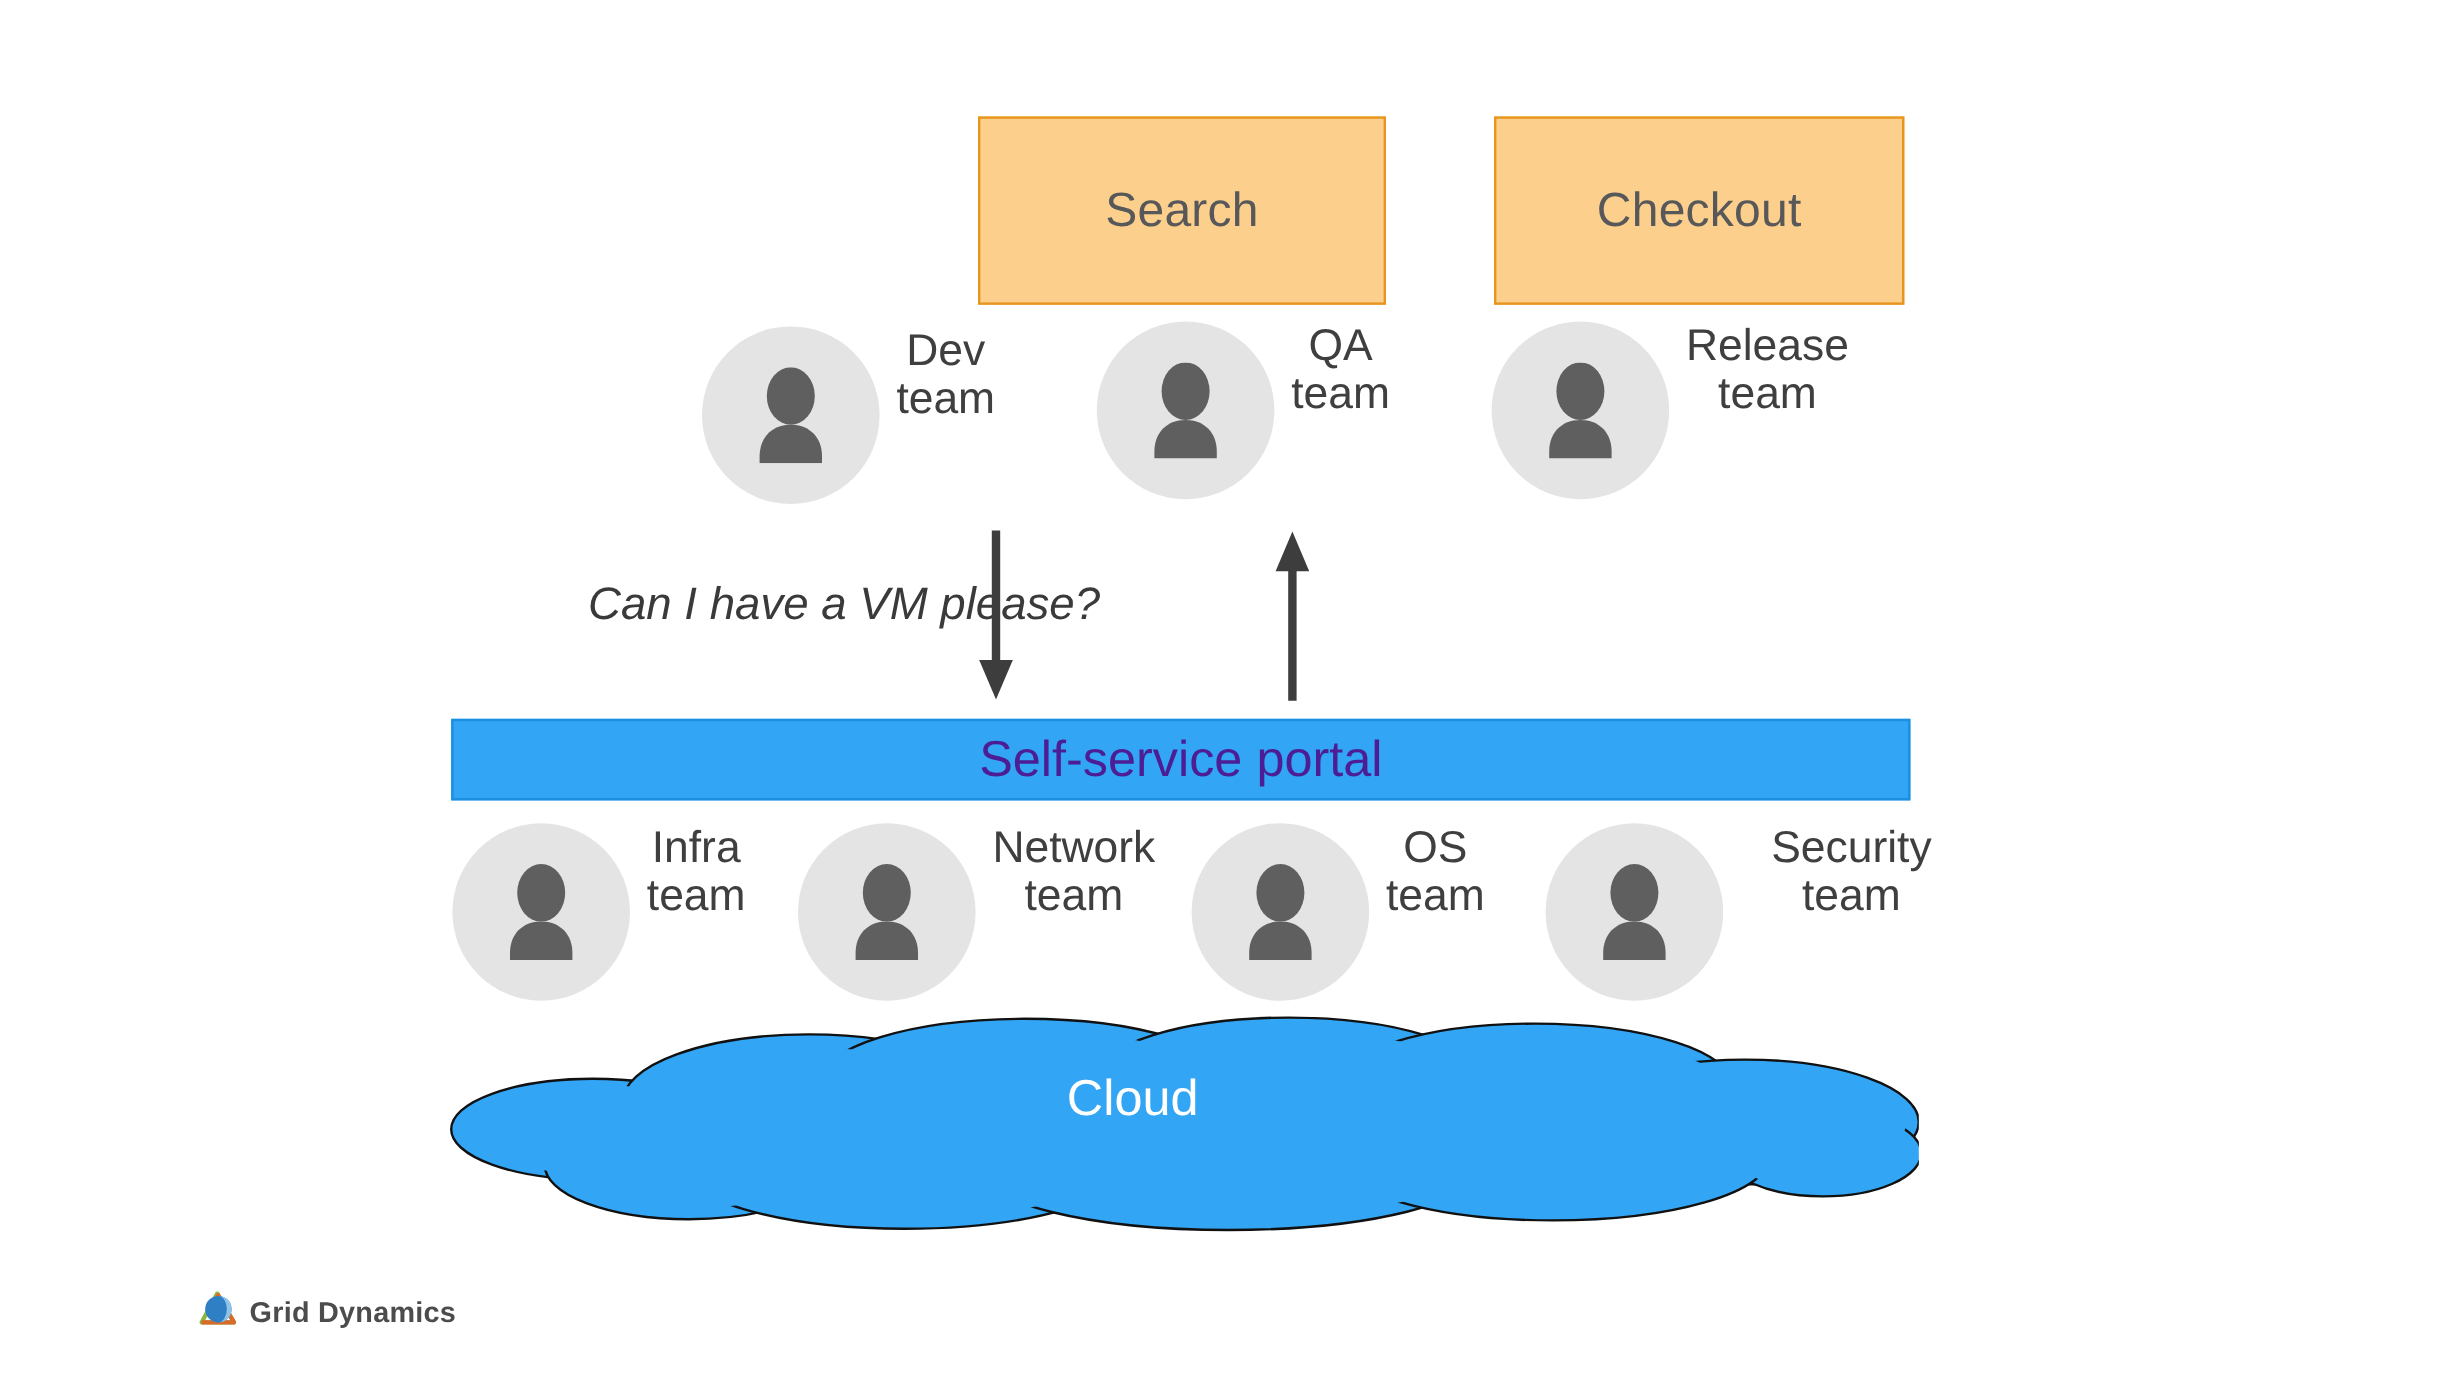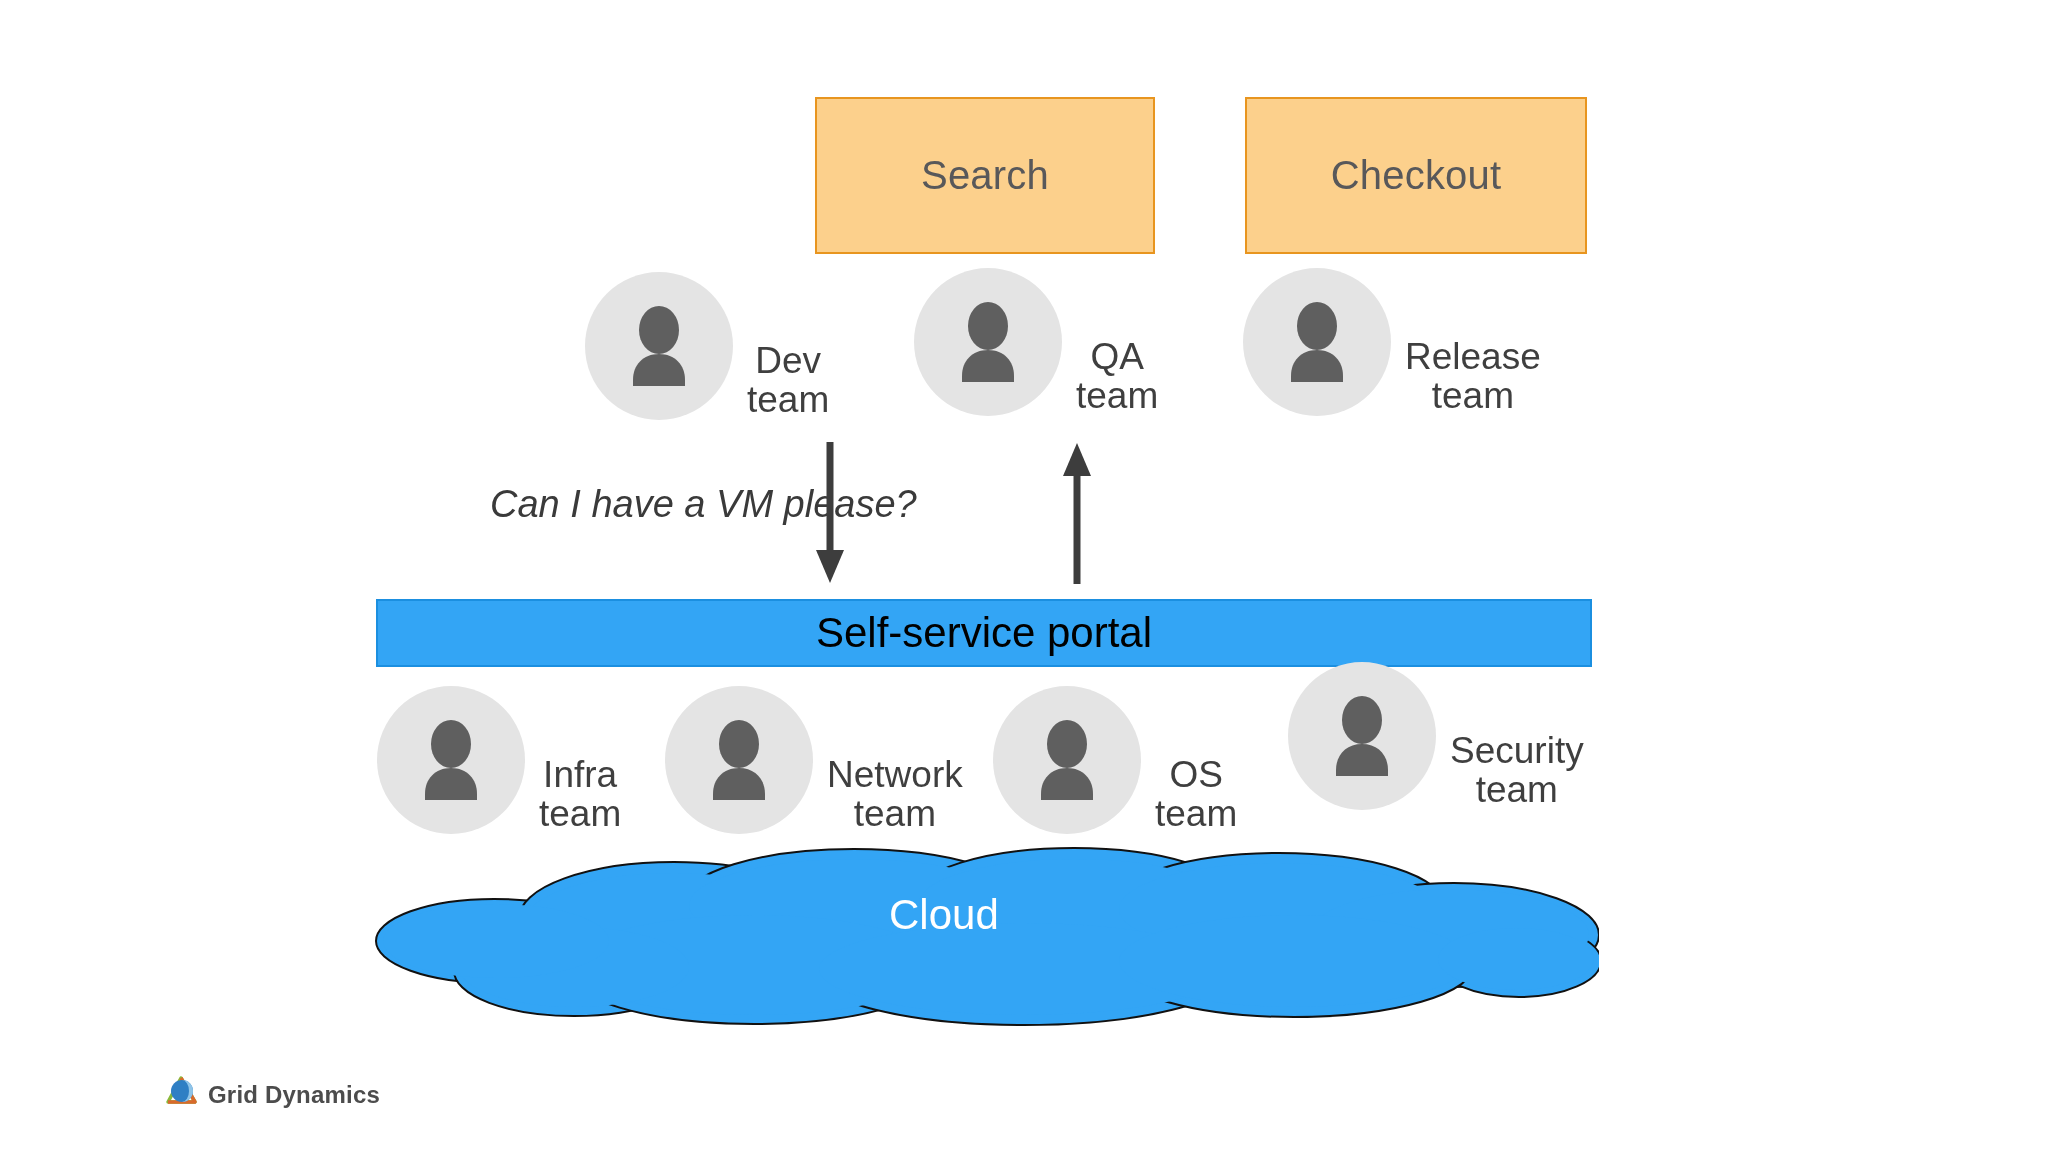--- a/index.html
+++ b/index.html
@@ -33,21 +33,21 @@
     font-size: 40px;
     color: #58585a;
     font-family: "Liberation Sans", sans-serif;
     letter-spacing: 0.2px;
   }
 
   
   .team {
     position: absolute;
     display: flex;
-    align-items: flex-end;
+    align-items: flex-start;
   }
   .avatar {
     position: relative;
     width: 148px;
     height: 148px;
     border-radius: 50%;
     background: #e4e4e4;
     flex: 0 0 auto;
     display: flex;
     align-items: center;
@@ -80,21 +80,21 @@
     position: absolute;
     box-sizing: border-box;
     background: #33a5f5;
     border: 2px solid #1b8fe0;
     display: flex;
     align-items: center;
     justify-content: center;
   }
   .portal-label {
     font-size: 42px;
-    color: #000000;
+    color: #4c1d95;
     font-family: "Liberation Sans", sans-serif;
   }
 
   
   .cloud-wrap { position: absolute; }
   .cloud-label {
     position: absolute;
     font-size: 42px;
     color: #ffffff;
     font-family: "Liberation Sans", sans-serif;
@@ -204,21 +204,21 @@
     <div class="avatar">
       <svg width="76" height="80" viewBox="0 0 76 80">
         <ellipse cx="38" cy="24" rx="20" ry="24" fill="#5f5f5f"></ellipse>
         <path d="M38 48c-16 0-26 11-26 26v6h52v-6c0-15-10-26-26-26z" fill="#5f5f5f"></path>
       </svg>
     </div>
     <div class="team-label">OS
 team</div>
   </div>
 
-  <div class="team" style="left:1288px;top:662px;">
+  <div class="team" style="left:1288px;top:686px;gap:26px;">
     <div class="avatar">
       <svg width="76" height="80" viewBox="0 0 76 80">
         <ellipse cx="38" cy="24" rx="20" ry="24" fill="#5f5f5f"></ellipse>
         <path d="M38 48c-16 0-26 11-26 26v6h52v-6c0-15-10-26-26-26z" fill="#5f5f5f"></path>
       </svg>
     </div>
     <div class="team-label">Security
 team</div>
   </div>
 

